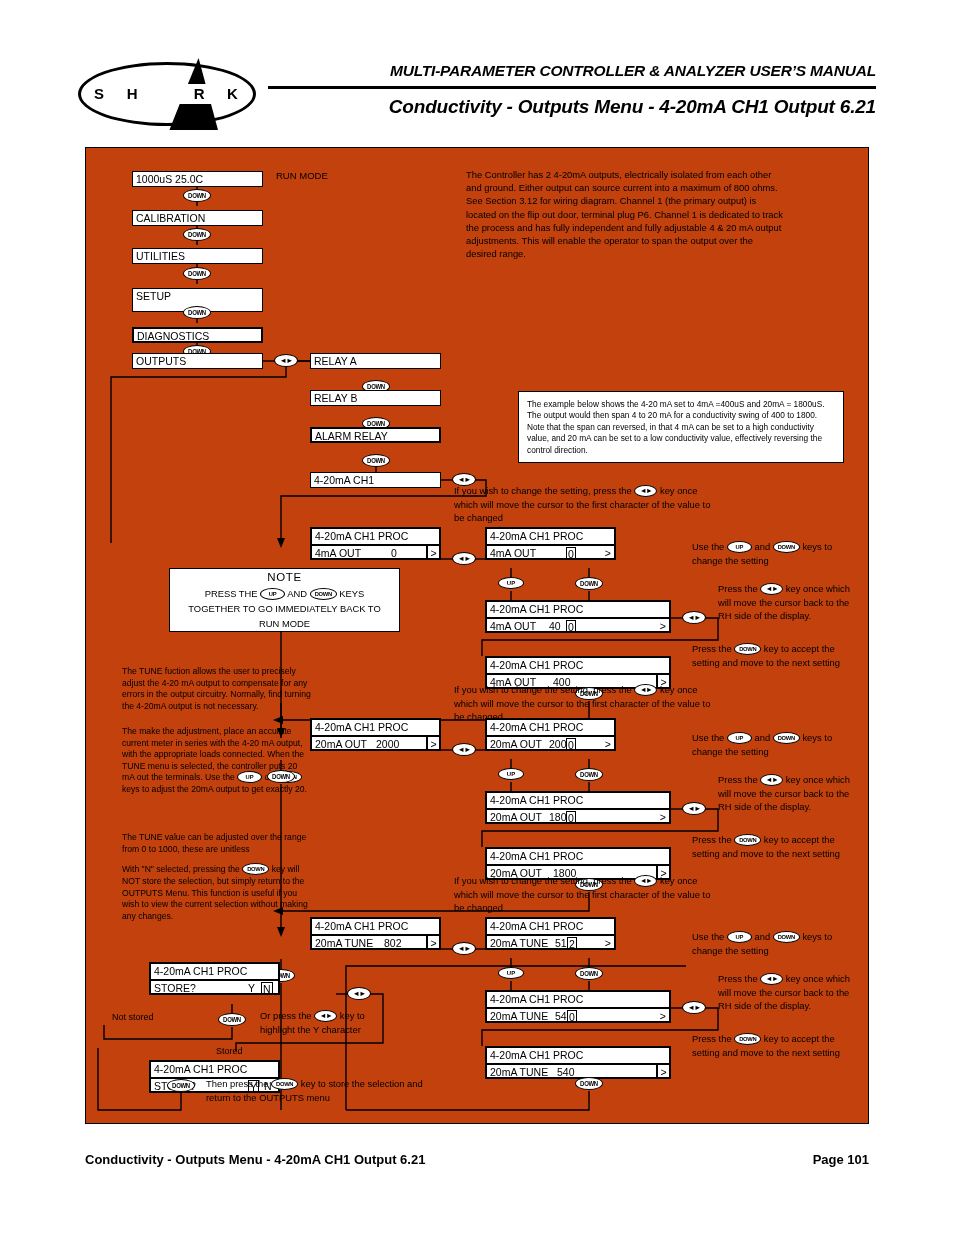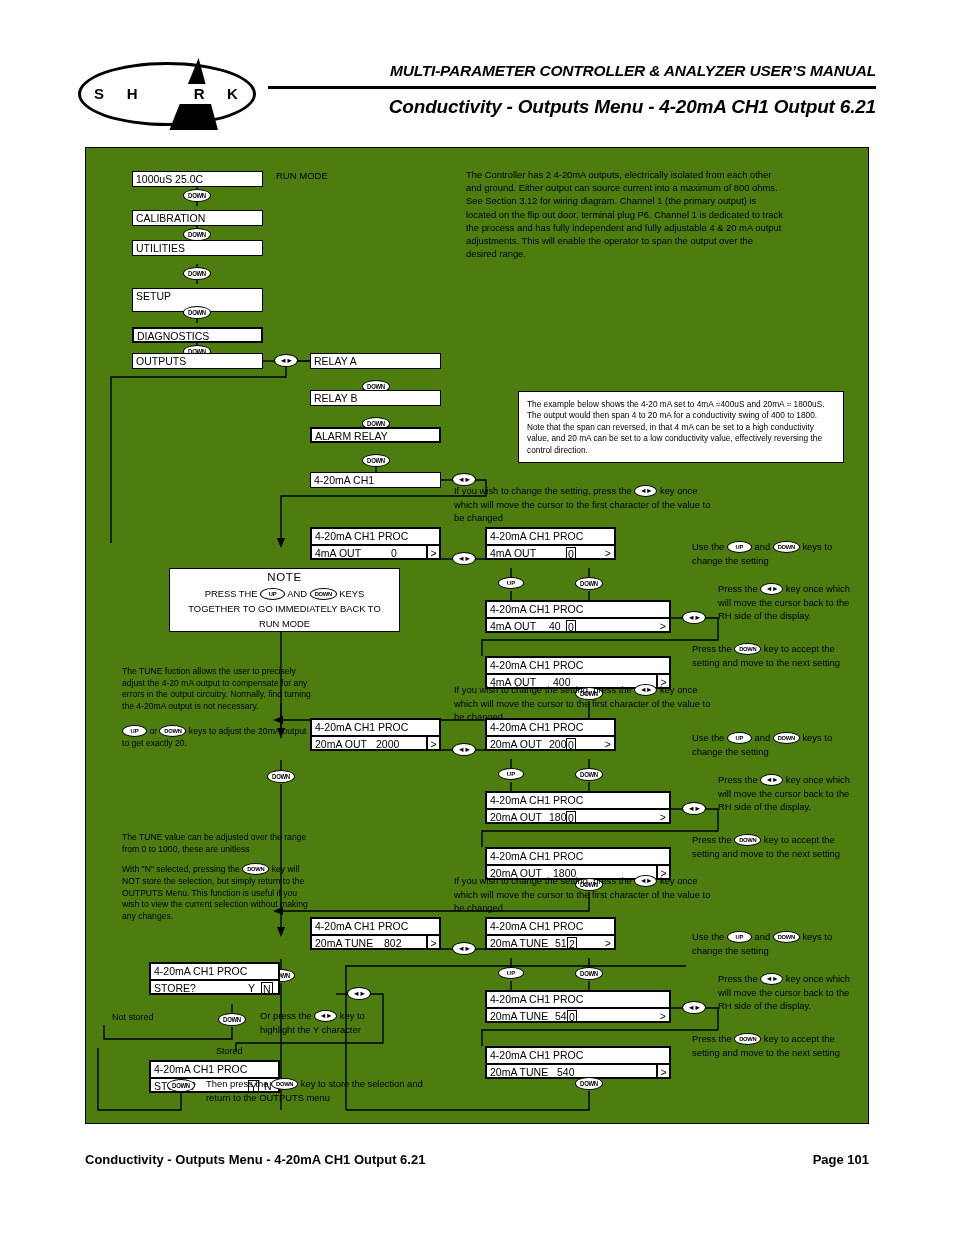--- a/index.html
+++ b/index.html
@@ -41,21 +41,21 @@
   .hdr-rule{position:absolute;left:268px;top:86px;width:608px;height:3px;background:#000;}
   .hdr-line2{
     position:absolute;left:268px;top:96px;width:608px;
     font-size:19px;font-weight:bold;font-style:italic;
     text-align:right;letter-spacing:-0.2px;white-space:nowrap;
   }
 
   
   #frame{
     position:absolute;left:85px;top:147px;width:784px;height:977px;
-    border:1.5px solid #000;box-sizing:border-box;background:#4d7c0f;
+    border:1.5px solid #000;box-sizing:border-box;background:#c2410c;
   }
   #canvas{position:absolute;left:0;top:0;width:784px;height:977px;}
 
   
   .mbox{
     position:absolute;box-sizing:border-box;border:1.2px solid #000;background:#fff;
     font-size:10.5px;line-height:15px;padding-left:3px;white-space:nowrap;overflow:hidden;
   }
   .mbox.thick{border-width:2.2px;}
   
@@ -262,21 +262,21 @@
     <span class="t">DOWN</span>
       </div>
 
   <div class="mbox" style="left:46px;top:62px;width:131px;height:16px;">
     <span>CALIBRATION</span>
   </div>
   <div class="key down" style="left:97px;top:80px;">
     <span class="t">DOWN</span>
       </div>
 
-  <div class="mbox" style="left:46px;top:92px;width:131px;height:16px;">
+  <div class="mbox" style="left:46px;top:100px;width:131px;height:16px;">
     <span>UTILITIES</span>
   </div>
   <div class="key down" style="left:97px;top:119px;">
     <span class="t">DOWN</span>
       </div>
 
   <div class="mbox" style="left:46px;top:140px;width:131px;height:24px;">
     <span>SETUP</span>
   </div>
   <div class="key down" style="left:97px;top:158px;">
@@ -421,20 +421,21 @@
       <span>AND</span>
       <span class="ikey down"><span class="t">DOWN</span></span>
       <span>KEYS</span>
     </div>
     <div>TOGETHER TO GO IMMEDIATELY BACK TO</div>
     <div>RUN MODE</div>
   </div>
 
   <div class="para s" style="left:36px;top:518px;width:190px;">The TUNE fuction allows the user to precisely adjust the 4-20 mA output to compensate for any errors in the output circuitry. Normally, find turning the 4-20mA output is not necessary.</div>
   <div class="para s" style="left:36px;top:578px;width:190px;">
+    <span>The make the adjustment, place an accurate current meter in series with the 4-20 mA output, with the appropriate loads connected.  When the TUNE menu is selected, the controller puts 20 mA out the terminals. Use the</span>
     <span class="ikey up"><span class="t">UP</span></span>
     <span>or</span>
     <span class="ikey down"><span class="t">DOWN</span></span>
     <span>keys to adjust the 20mA output to get exactly 20.</span>
   </div>
   <div class="para s" style="left:36px;top:684px;width:190px;">The TUNE value can be adjusted over the range from 0 to 1000, these are unitless</div>
   <div class="para s" style="left:36px;top:716px;width:190px;">
     <span>With "N" selected, pressing the</span>
     <span class="ikey down"><span class="t">DOWN</span></span>
     <span>key will NOT store the selection, but simply return to the OUTPUTS Menu. This function is useful if you wish to view the current selection without making any changes.</span>

